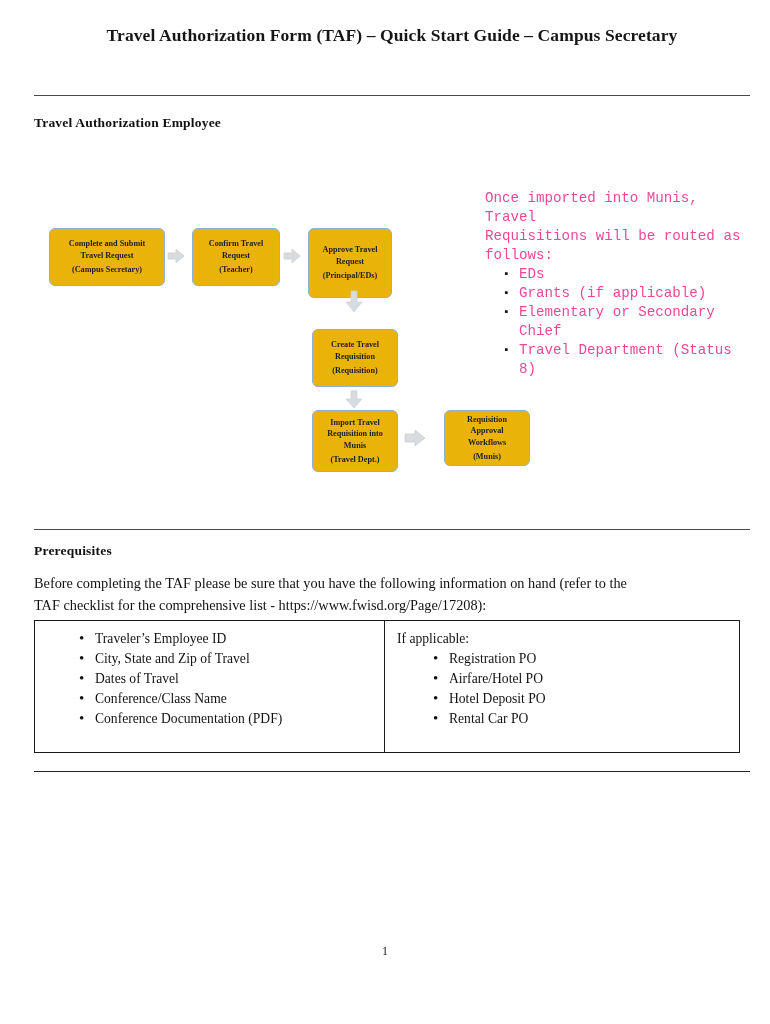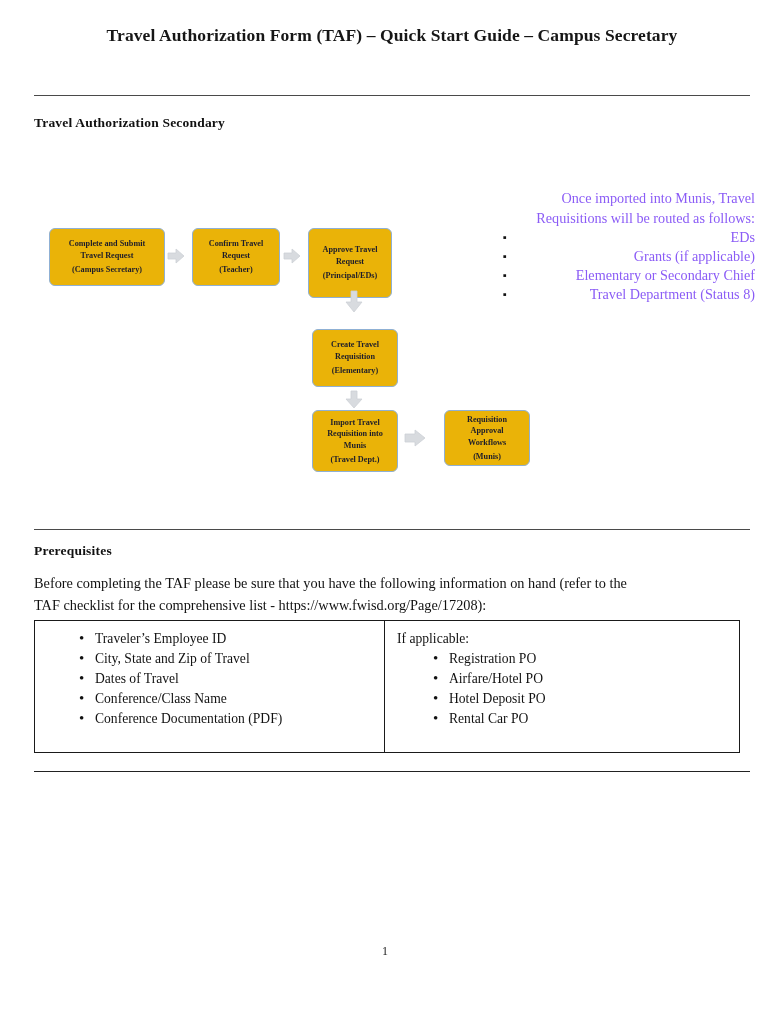--- a/index.html
+++ b/index.html
@@ -113,25 +113,24 @@
   .arr-3 { left: 310px; top: 110px; }
   .arr-4 { left: 310px; top: 210px; }
   .arr-5 { left: 370px; top: 248px; }
 
   
   .routing {
     position: absolute;
     left: 485px;
     top: 189px;
     width: 270px;
-    font-family: Liberation Serif, serif;
+    font-family: Liberation Mono, monospace;
     font-size: 14.2px;
     line-height: 18.6px;
-    color: #8b5cf6;
-    text-align: right;
+    color: #ec4899;
   }
   .routing .intro { margin: 0 0 1px 0; }
   .routing ul {
     margin: 0;
     padding: 0 0 0 18px;
     list-style: none;
   }
   .routing ul li {
     position: relative;
     padding-left: 16px;
@@ -221,21 +220,21 @@
 </style>
 </head>
 <body>
 
 <div class="page">
 
   <div class="doc-title">Travel Authorization Form (TAF) – Quick Start Guide – Campus Secretary</div>
 
   <div class="hr hr-top"></div>
 
-  <div class="section-heading heading-workflow">Travel Authorization Secondary</div>
+  <div class="section-heading heading-workflow">Travel Authorization Employee</div>
 
   <div class="diagram">
 
     <div class="flow-box box-1">
       <span>Complete and Submit</span>
       <span>Travel Request</span>
       <span class="role">(Campus Secretary)</span>
     </div>
 
     <div class="arrow arr-1">
@@ -264,21 +263,21 @@
 
     <div class="arrow arr-3">
       <svg width="20" height="24" viewBox="0 0 20 24" aria-hidden="true">
         <path d="M7 1 L13 1 L13 12 L18 12 L10 22 L2 12 L7 12 Z" fill="#d8dbdf" stroke="#cdd1d6" stroke-width="0.8"></path>
       </svg>
     </div>
 
     <div class="flow-box box-4">
       <span>Create Travel</span>
       <span>Requisition</span>
-      <span class="role">(Elementary)</span>
+      <span class="role">(Requisition)</span>
     </div>
 
     <div class="arrow arr-4">
       <svg width="20" height="20" viewBox="0 0 20 20" aria-hidden="true">
         <path d="M7 1 L13 1 L13 9 L18 9 L10 18 L2 9 L7 9 Z" fill="#d8dbdf" stroke="#cdd1d6" stroke-width="0.8"></path>
       </svg>
     </div>
 
     <div class="flow-box box-5">
       <span>Import Travel</span>

